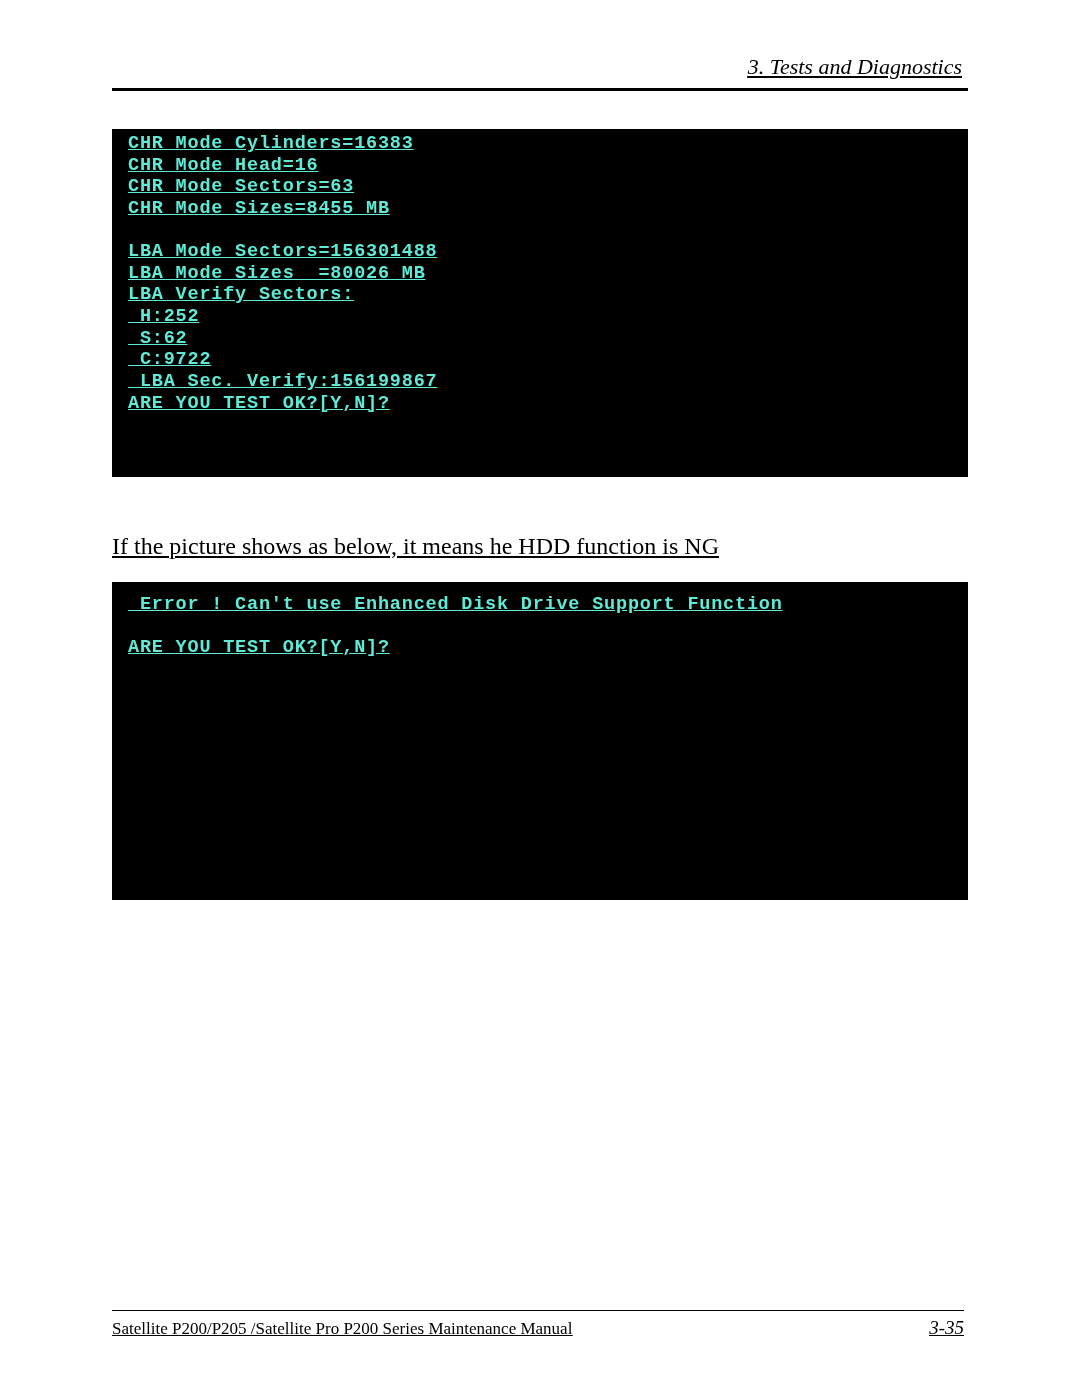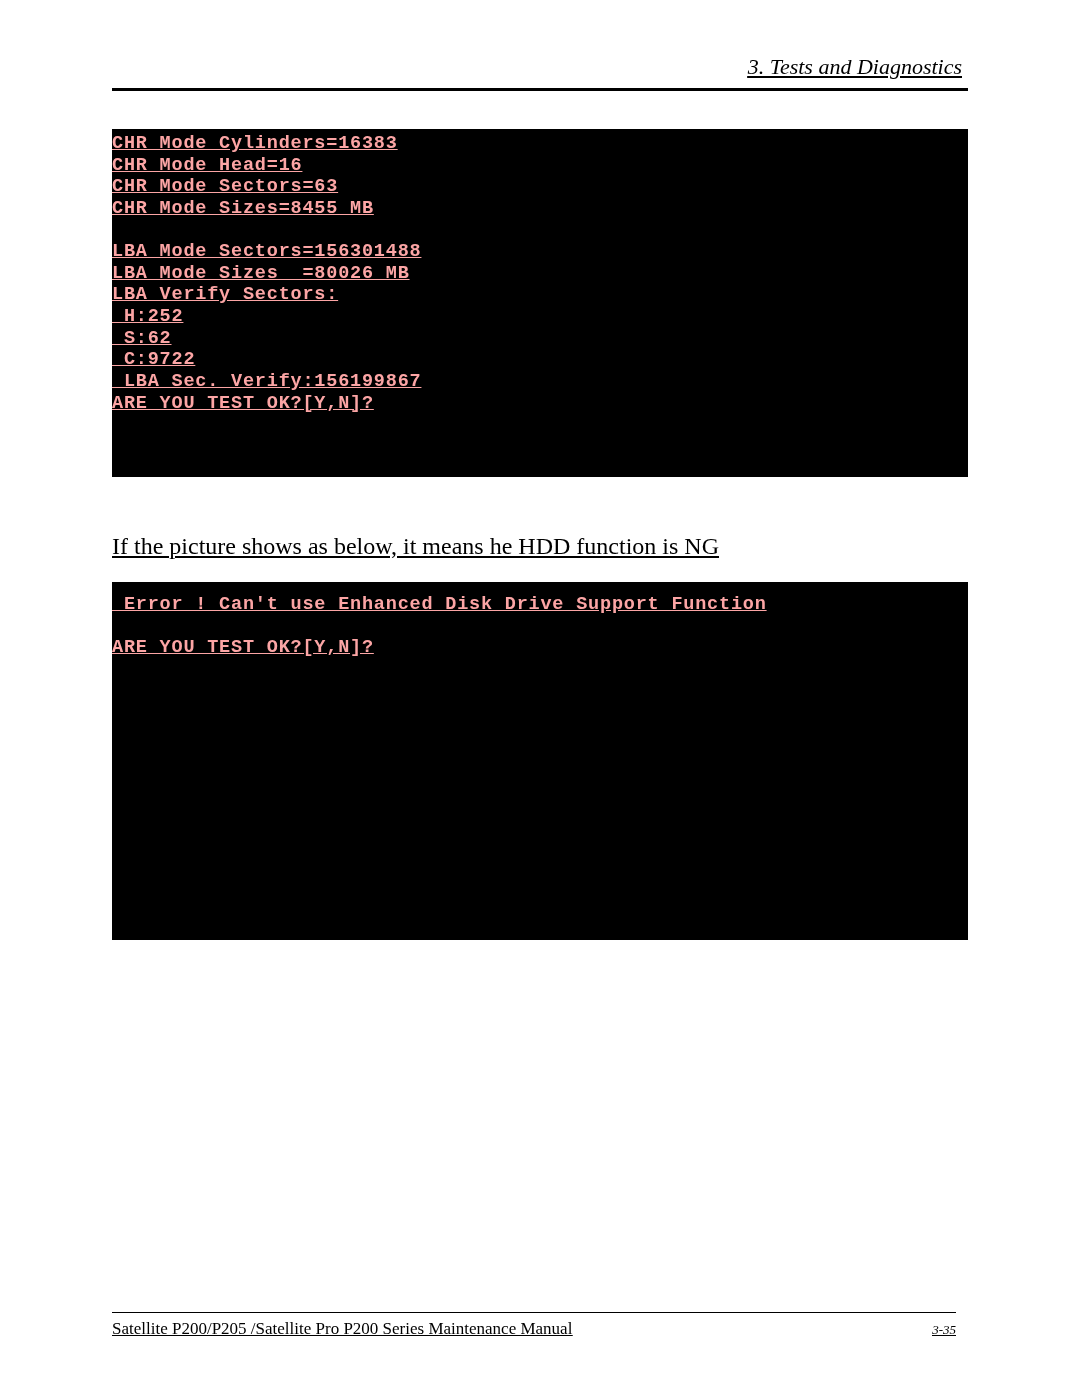--- a/index.html
+++ b/index.html
@@ -23,65 +23,65 @@
     font-size: 22px;
     padding-right: 6px;
     padding-bottom: 8px;
   }
   .header-rule {
     border-bottom: 3px solid #000000;
     width: 100%;
   }
   .terminal {
     background: #000000;
-    color: #fca5a5;
+    color: #5eead4;
     font-family: "Courier New", Courier, monospace;
     font-weight: bold;
     font-size: 18.5px;
     line-height: 1.17;
     letter-spacing: 0.8px;
     white-space: pre;
-    padding: 4px 0 0 0;
+    padding: 4px 0 0 16px;
     overflow: hidden;
   }
   .terminal-1 {
     margin-top: 38px;
     height: 348px;
   }
   .middle-text {
     font-size: 24px;
     margin-top: 56px;
     margin-bottom: 22px;
   }
   .terminal-2 {
-    height: 358px;
+    height: 318px;
     padding-top: 12px;
   }
   .footer {
     position: absolute;
     left: 112px;
-    right: 124px;
+    right: 116px;
     bottom: 58px;
   }
   .footer-rule {
     border-top: 1.5px solid #000000;
     width: 100%;
     margin-bottom: 6px;
   }
   .footer-row {
     display: flex;
     justify-content: space-between;
     align-items: baseline;
   }
   .footer-left {
     font-size: 17px;
   }
   .footer-right {
     font-style: italic;
-    font-size: 13px;
+    font-size: 19px;
   }
 </style>
 </head>
 <body>
 
 <div class="page">
   <div class="header-section">
     <div class="header-title">3.  Tests and Diagnostics</div>
     <div class="header-rule"></div>
   </div>

